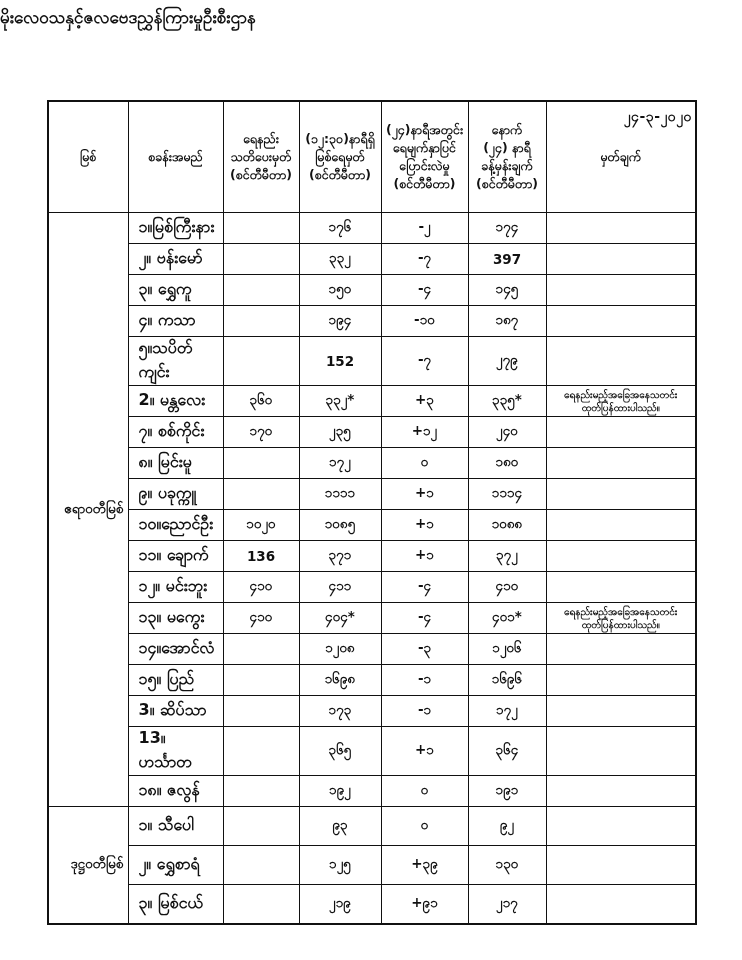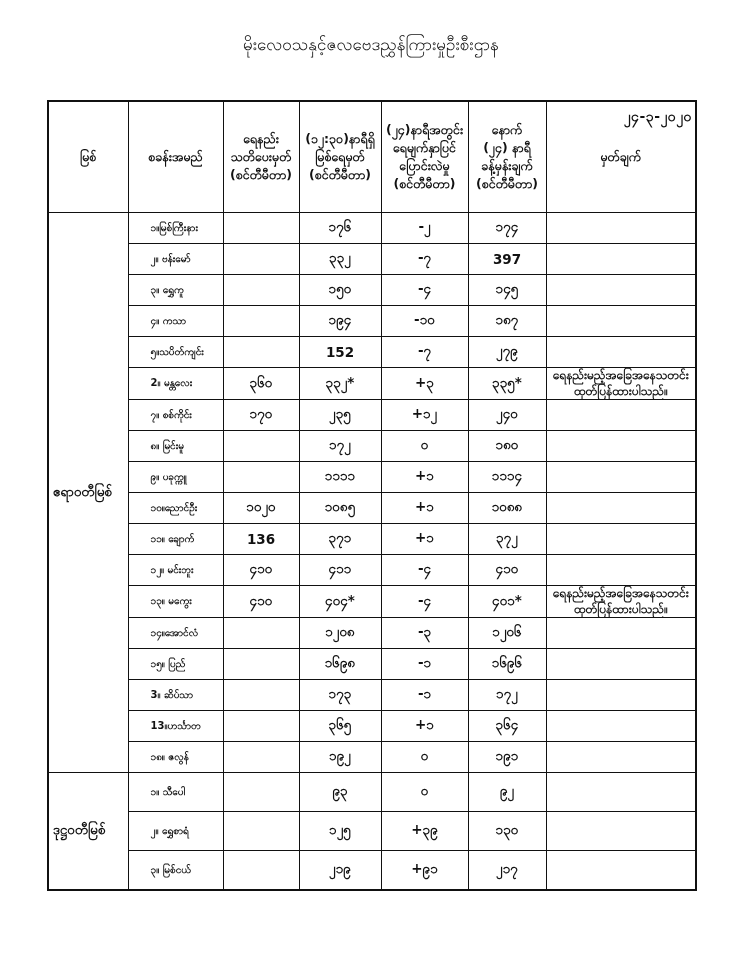--- a/index.html
+++ b/index.html
@@ -1,41 +1,41 @@
 <!DOCTYPE html>
 <html><head>
 <meta charset="utf-8">
 <style>
   html,body { margin:0; padding:0; background:#e8e8e8; }
   .page {
     position:relative; width:742px; height:960px; margin:0 auto;
     background:#ffffff; color:#111111; overflow:hidden;
     font-family:"DejaVu Sans","Liberation Sans",sans-serif;
   }
-  .doc-title { text-align:center; padding-top:31px; font-weight:normal; font-size:17px; line-height:1.6; }
+  .doc-title { padding-top:4px; font-weight:bold; font-size:17px; line-height:1.6; }
   .doc-title .t-line { display:block; }
   .doc-date { position:absolute; top:78px; right:50px; font-size:14px; font-weight:600; letter-spacing:0.5px;margin-top:29px; }
 
   table.river-table {
     position:absolute; left:47px; top:100px; width:648px;
     border-collapse:collapse; table-layout:fixed;
     border:2px solid #111;
   }
   .river-table th, .river-table td { border:1.6px solid #111; padding:0 4px; overflow:hidden; }
   .river-table th {
     font-size:12.5px; font-weight:600; text-align:center; vertical-align:middle;
     white-space:pre-line; line-height:1.45; height:106px; padding:2px 3px;
   }
   tr.g1 { height:31px; }
   tr.g2 { height:39px; }
-  td.river   { text-align:left; vertical-align:middle; font-size:13.5px; font-weight:600; }
-  td.station { text-align:left;  vertical-align:middle; font-size:10px;   font-weight:600; padding-left:22px;margin-top:8px; }
+  td.river   { text-align:right; vertical-align:middle; font-size:13.5px; font-weight:600; }
+  td.station { text-align:left;  vertical-align:middle; font-size:16px;   font-weight:600; padding-left:10px;margin-top:8px; }
   td.num     { text-align:center; vertical-align:middle; font-size:13.5px; font-weight:600; }
-  td.remark  { text-align:center; vertical-align:middle; font-size:12px; font-weight:600;
-               white-space:pre-line; line-height:1.3; padding:0 2px; }
+  td.remark  { text-align:center; vertical-align:middle; font-size:10px; font-weight:600;
+               white-space:pre-line; line-height:1.3; padding:0 10px; }
 </style>
 </head>
 <body>
 
 <div class="page">
 
   <div class="doc-title">
     <span class="t-line">မိုးလေဝသနှင့်ဇလဗေဒညွှန်ကြားမှုဦးစီးဌာန</span>
   </div>
 

